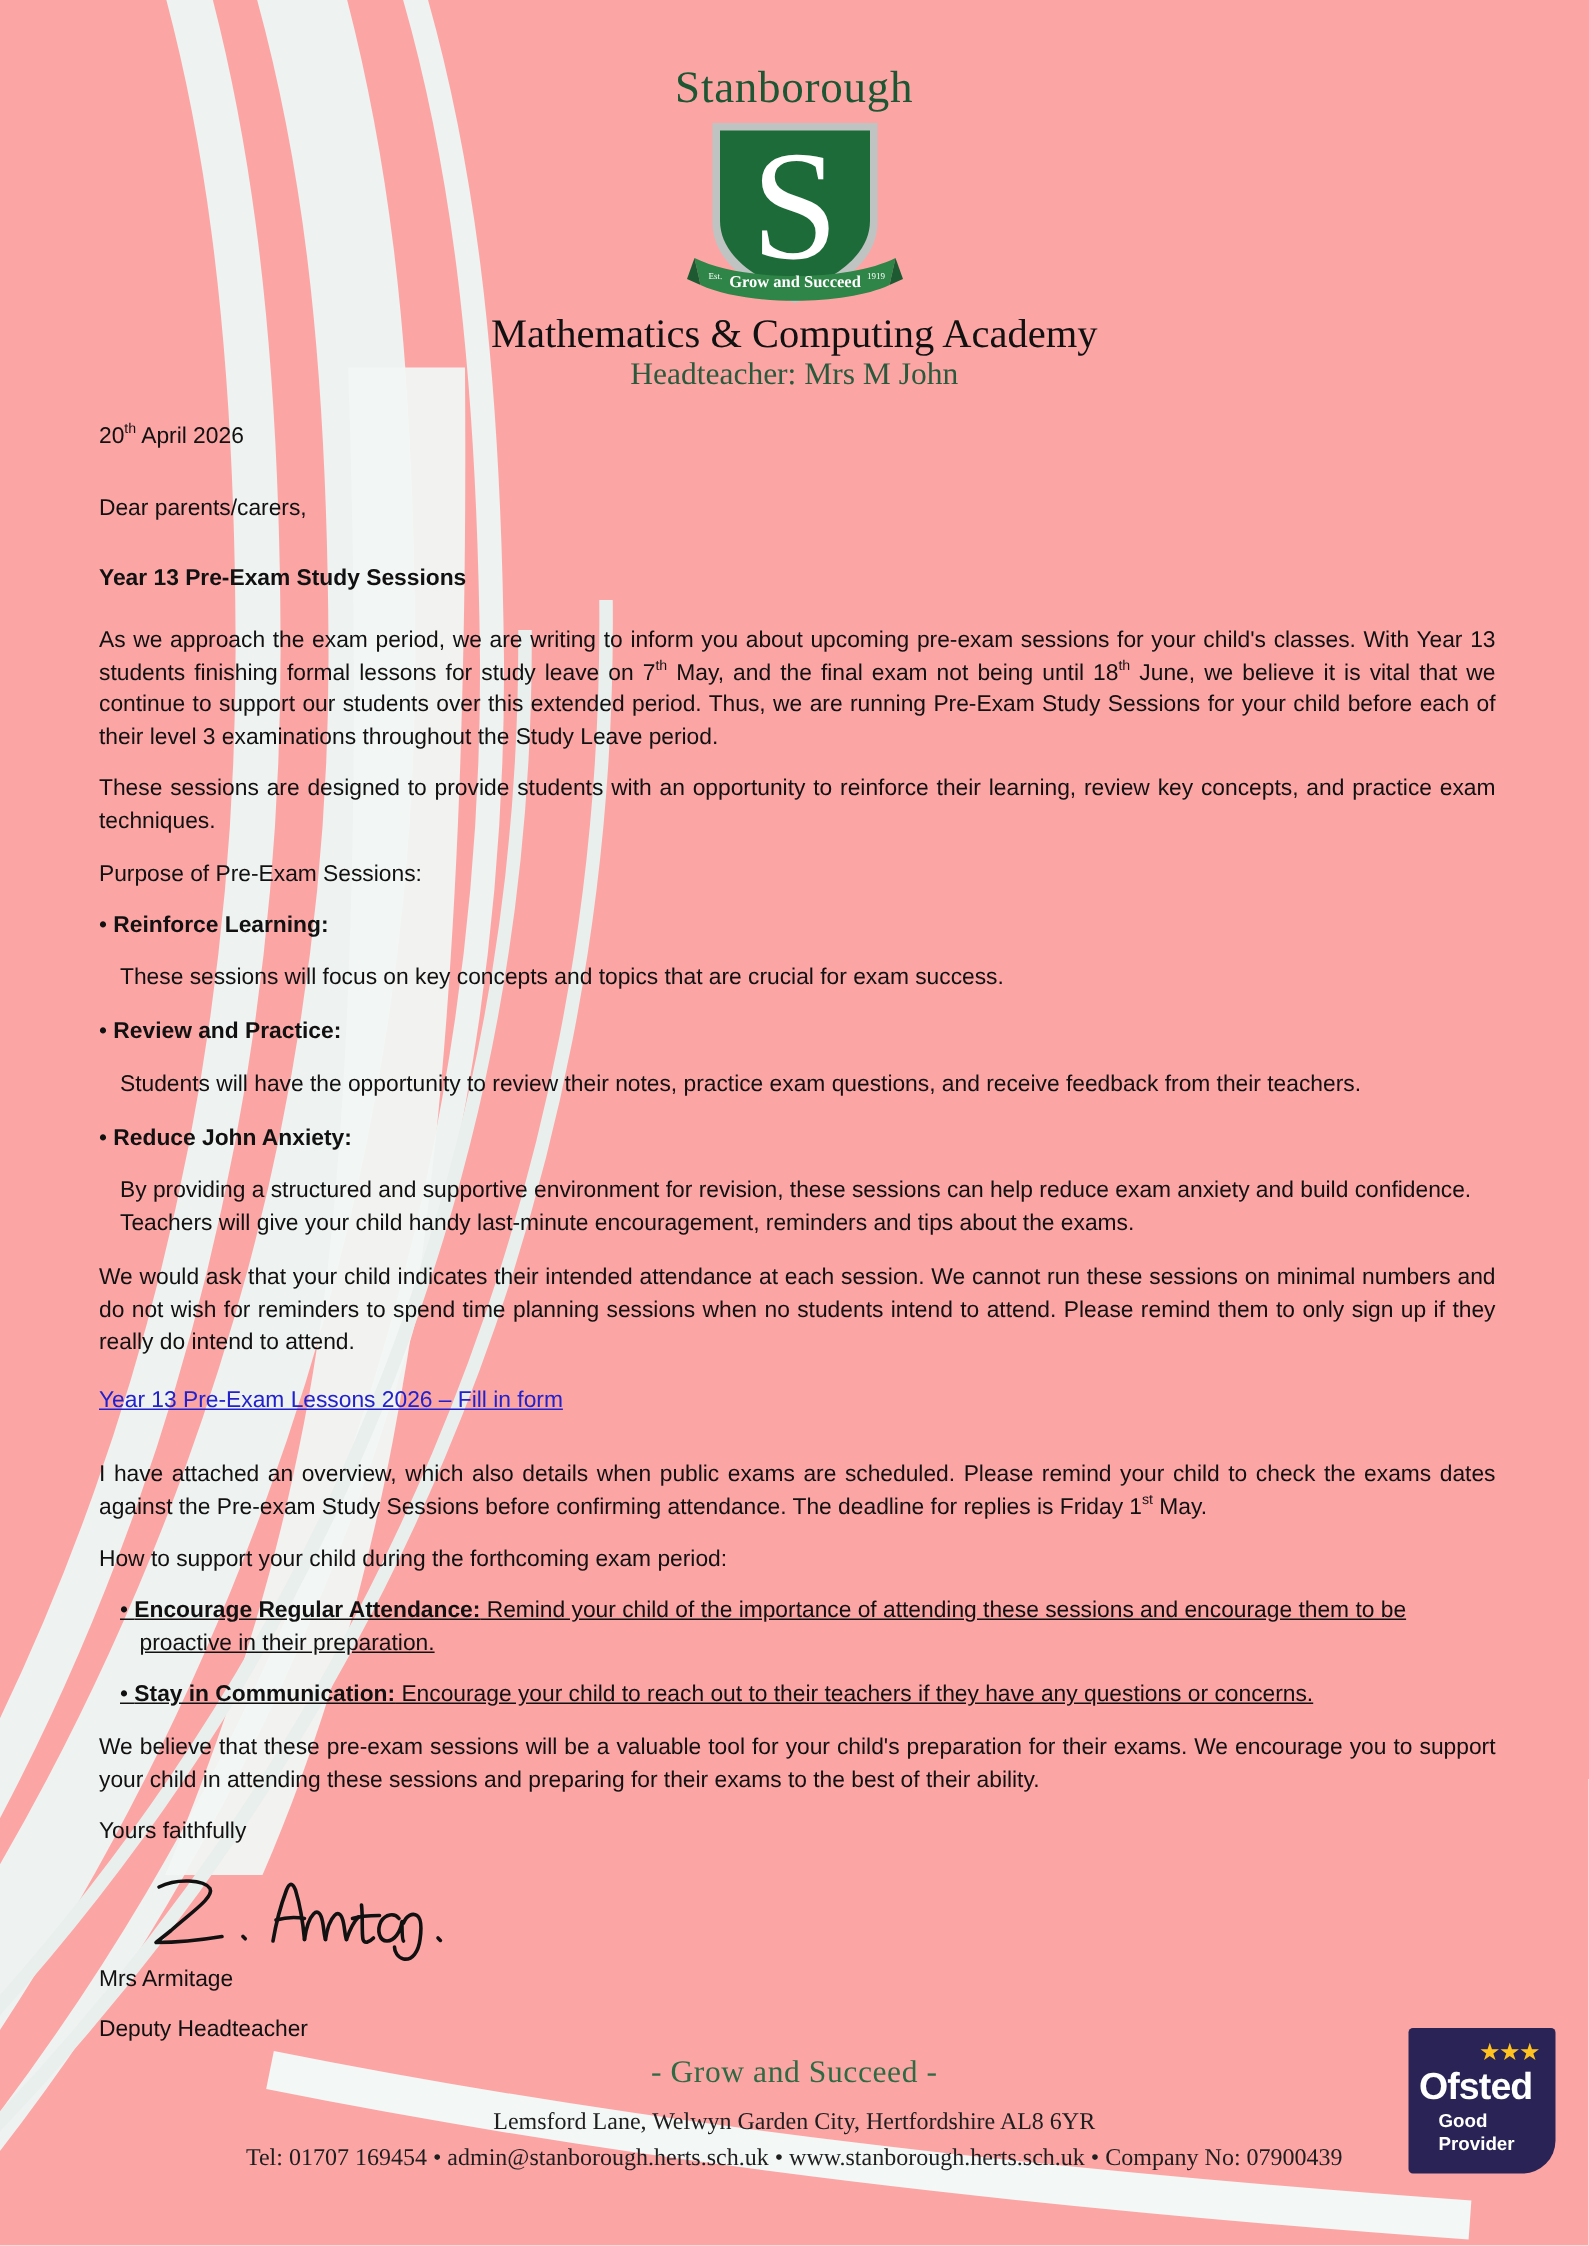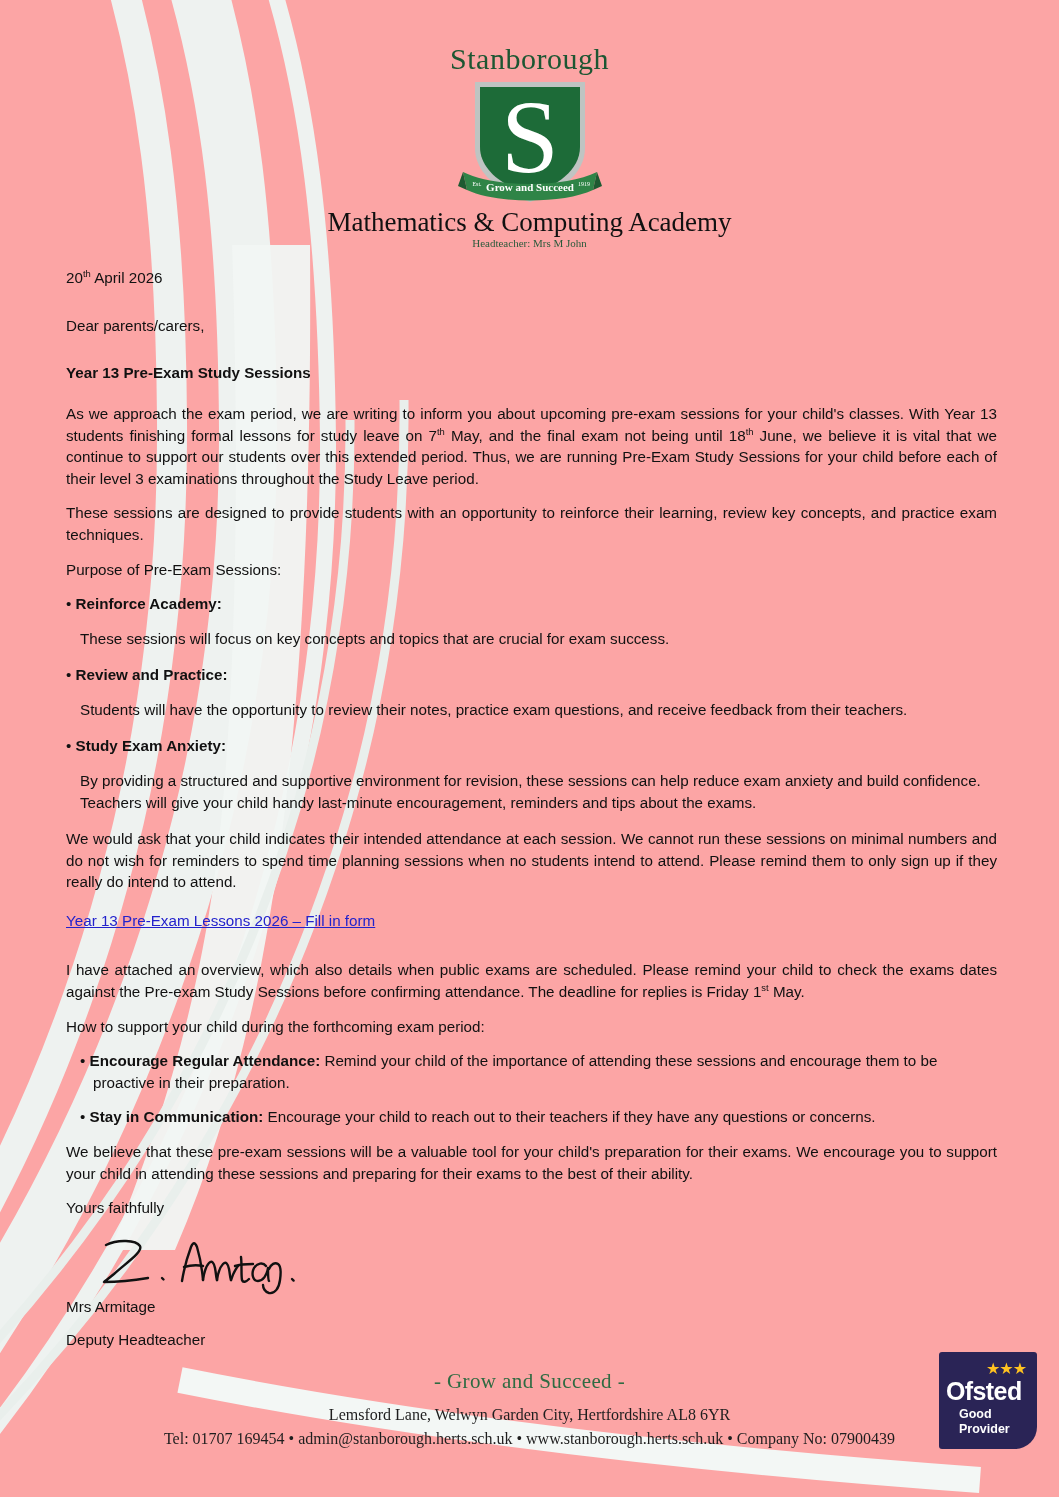--- a/index.html
+++ b/index.html
@@ -51,21 +51,21 @@
   }
   .academy-line {
     font-family: "Liberation Serif", serif;
     font-size: 27px;
     color: #111111;
     line-height: 1.05;
     margin-top: 2px;
   }
   .head-line {
     font-family: "Liberation Serif", serif;
-    font-size: 11px;
+    font-size: 21px;
     color: #2a5a3b;
     margin-top: 1px;
   }
 
   
   .content {
     position: relative;
     z-index: 2;
     margin: 0 62px 0 66px;
     padding-top: 18px;
@@ -97,20 +97,21 @@
   }
   .bullet-head .dot { font-weight: normal; }
   .bullet-body {
     margin: 0;
     padding-left: 14px;
   }
   .inline-bullet {
     margin: 0 0 14px 0;
     text-indent: -13px;
     padding-left: 27px;
+    text-decoration: underline;
   }
   .inline-bullet b { font-weight: bold; }
 
   .doc-link {
     color: #2222cc;
     text-decoration: underline;
     display: inline-block;
     margin: 4px 0 28px 0;
   }
 
@@ -241,31 +242,31 @@
 
     <p class="subject">Year 13 Pre-Exam Study Sessions</p>
 
     <p class="justify"><span>As we approach the exam period, we are writing to inform you about upcoming pre-exam sessions for your child's classes. With Year 13 students finishing formal lessons for study leave on 7</span><sup>th</sup><span> May, and the final exam not being until 18</span><sup>th</sup><span> June, we believe it is vital that we continue to support our students over this extended period. Thus, we are running Pre-Exam Study Sessions for your child before each of their level 3 examinations throughout the Study Leave period.</span></p>
 
     <p class="justify">These sessions are designed to provide students with an opportunity to reinforce their learning, review key concepts, and practice exam techniques.</p>
 
     <p>Purpose of Pre-Exam Sessions:</p>
 
     <div class="bullet-block">
-      <p class="bullet-head"><span class="dot">•</span> <span>Reinforce Academy:</span></p>
+      <p class="bullet-head"><span class="dot">•</span> <span>Reinforce Learning:</span></p>
       <p class="bullet-body">These sessions will focus on key concepts and topics that are crucial for exam success.</p>
     </div>
 
     <div class="bullet-block">
       <p class="bullet-head"><span class="dot">•</span> <span>Review and Practice:</span></p>
       <p class="bullet-body">Students will have the opportunity to review their notes, practice exam questions, and receive feedback from their teachers.</p>
     </div>
 
     <div class="bullet-block">
-      <p class="bullet-head"><span class="dot">•</span> <span>Study Exam Anxiety:</span></p>
+      <p class="bullet-head"><span class="dot">•</span> <span>Reduce John Anxiety:</span></p>
       <p class="bullet-body">By providing a structured and supportive environment for revision, these sessions can help reduce exam anxiety and build confidence. Teachers will give your child handy last-minute encouragement, reminders and tips about the exams.</p>
     </div>
 
     <p class="justify">We would ask that your child indicates their intended attendance at each session.  We cannot run these sessions on minimal numbers and do not wish for reminders to spend time planning sessions when no students intend to attend.  Please remind them to only sign up if they really do intend to attend.</p>
 
     <a class="doc-link" href="#">Year 13 Pre-Exam Lessons 2026 – Fill in form</a>
 
     <p class="justify"><span>I have attached an overview, which also details when public exams are scheduled. Please remind your child to check the exams dates against the Pre-exam Study Sessions before confirming attendance. The deadline for replies is Friday 1</span><sup>st</sup><span> May.</span></p>
 
     <p>How to support your child during the forthcoming exam period:</p>

